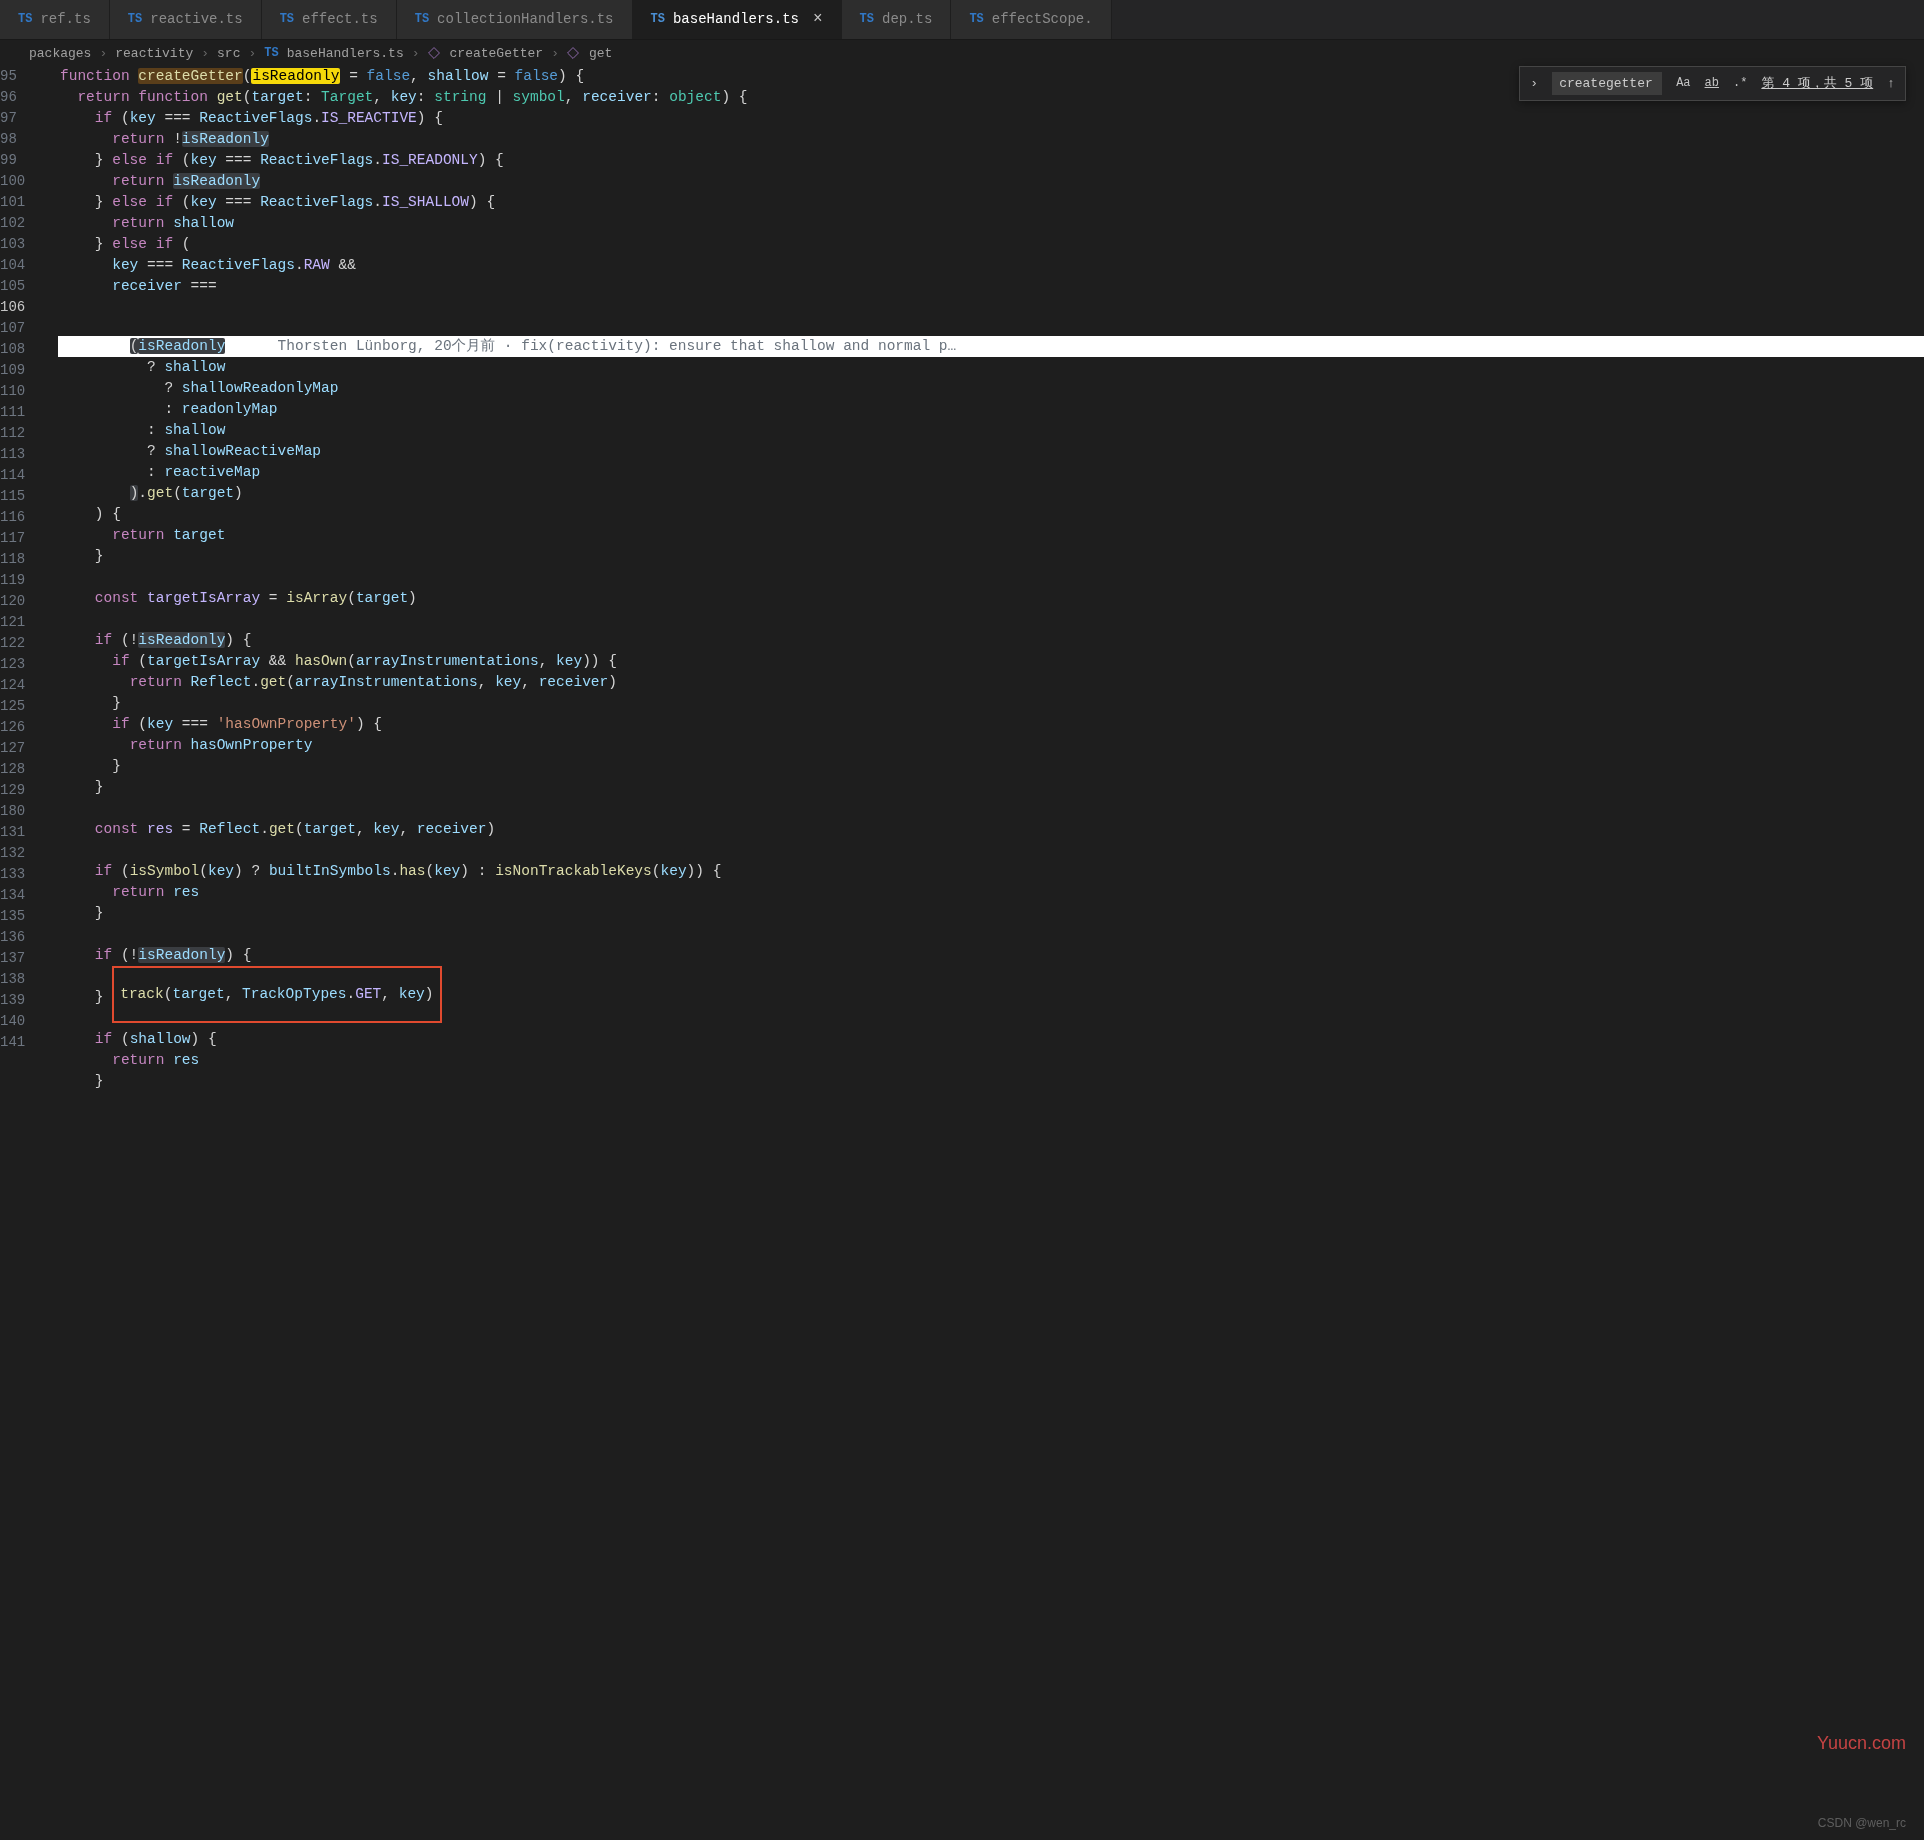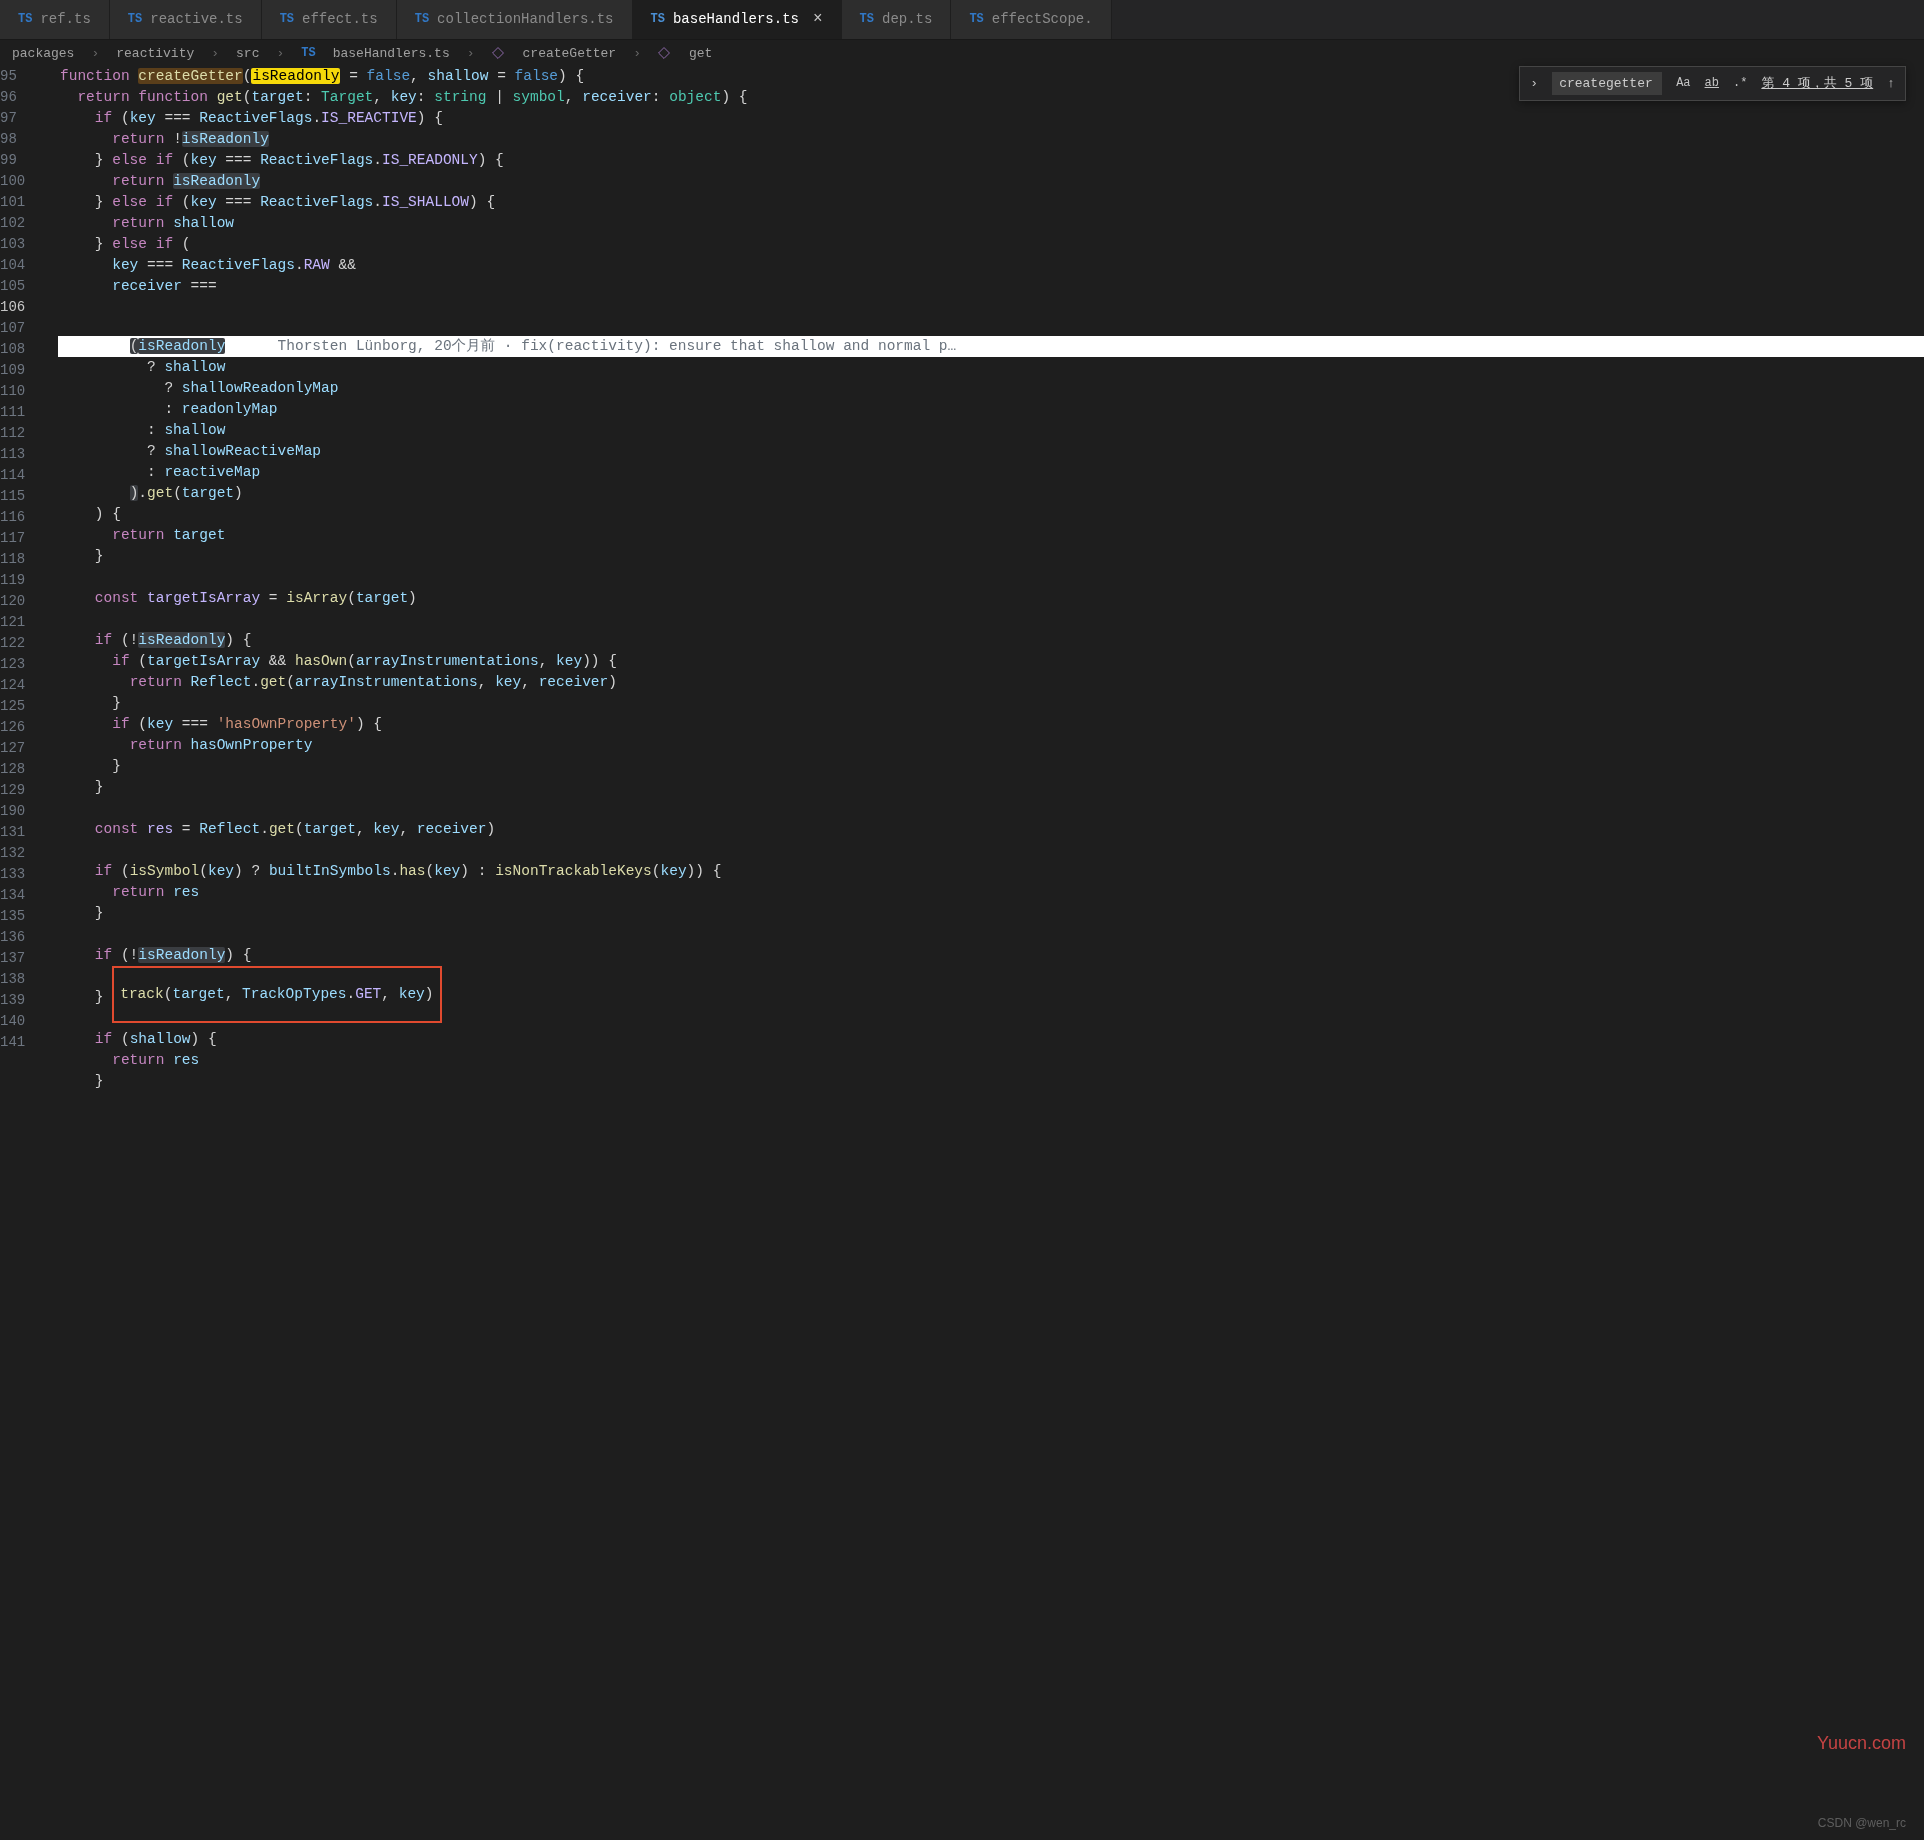--- a/index.html
+++ b/index.html
@@ -40,26 +40,27 @@
 }
 .tab.active .ts-icon { color: #4a8fd4; }
 .close-icon {
   color: #c5c5c5;
   margin-left: 6px;
   font-size: 16px;
 }
 .breadcrumbs {
   display: flex;
   align-items: center;
-  gap: 17px;
+  gap: 8px;
   padding: 4px 12px;
   font-size: 13px;
   color: #a0a0a0;
   background: #1e1e1e;
   height: 26px;
+  margin-left: 17px;
 }
 .bc-sep { color: #666; }
 .cube-icon {
   display: inline-block;
   width: 12px;
   height: 12px;
   border: 1.5px solid #b180d7;
   transform: rotate(45deg) scale(0.7);
   margin-right: 2px;
 }
@@ -248,21 +249,21 @@
       <div class="line">120</div>
       <div class="line">121</div>
       <div class="line">122</div>
       <div class="line">123</div>
       <div class="line">124</div>
       <div class="line">125</div>
       <div class="line">126</div>
       <div class="line">127</div>
       <div class="line">128</div>
       <div class="line">129</div>
-      <div class="line">190</div>
+      <div class="line">180</div>
       <div class="line">131</div>
       <div class="line">132</div>
       <div class="line">133</div>
       <div class="line">134</div>
       <div class="line">135</div>
       <div class="line">136</div>
       <div class="line">137</div>
       <div class="line">138</div>
       <div class="line">139</div>
       <div class="line">140</div>

